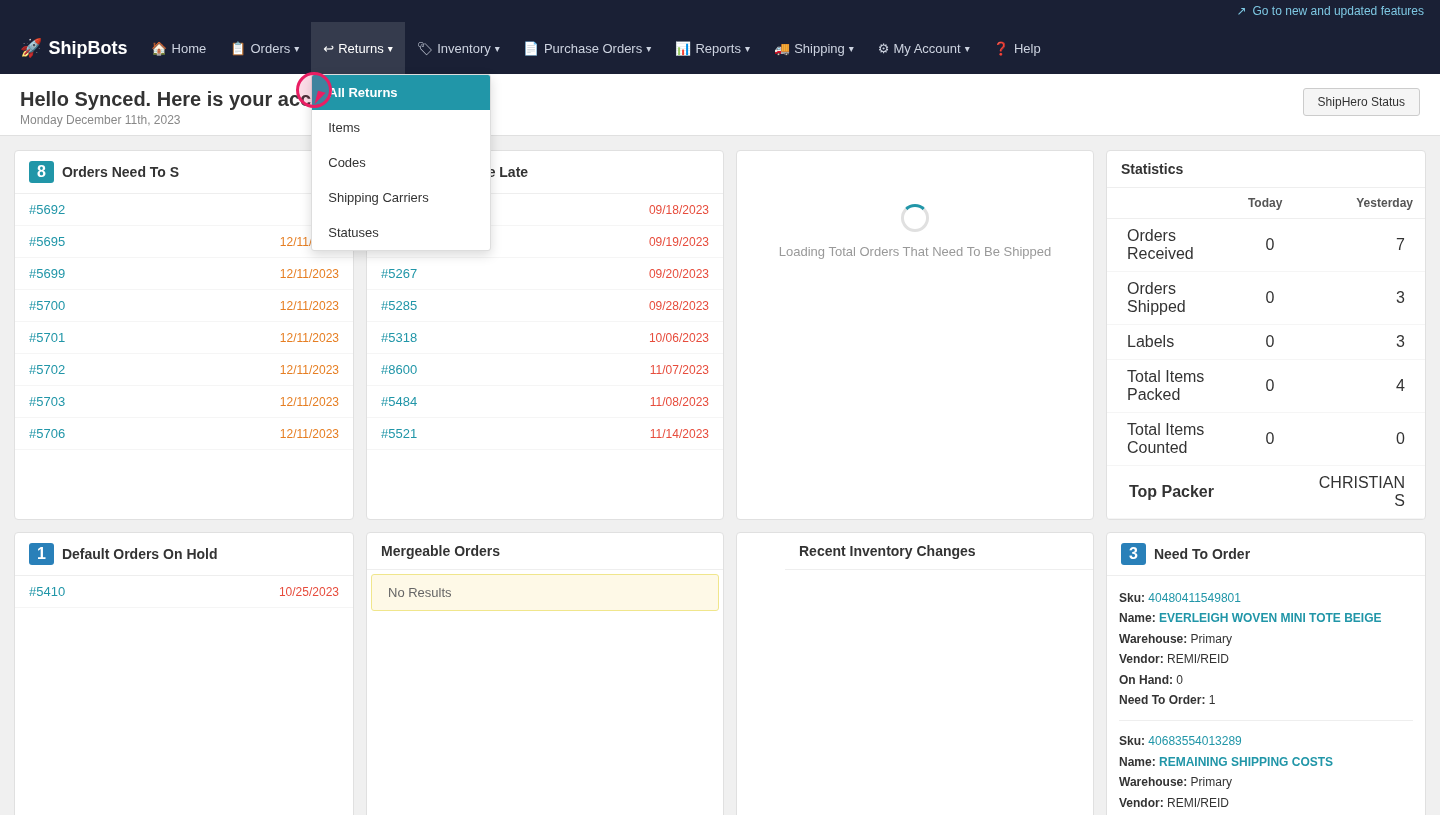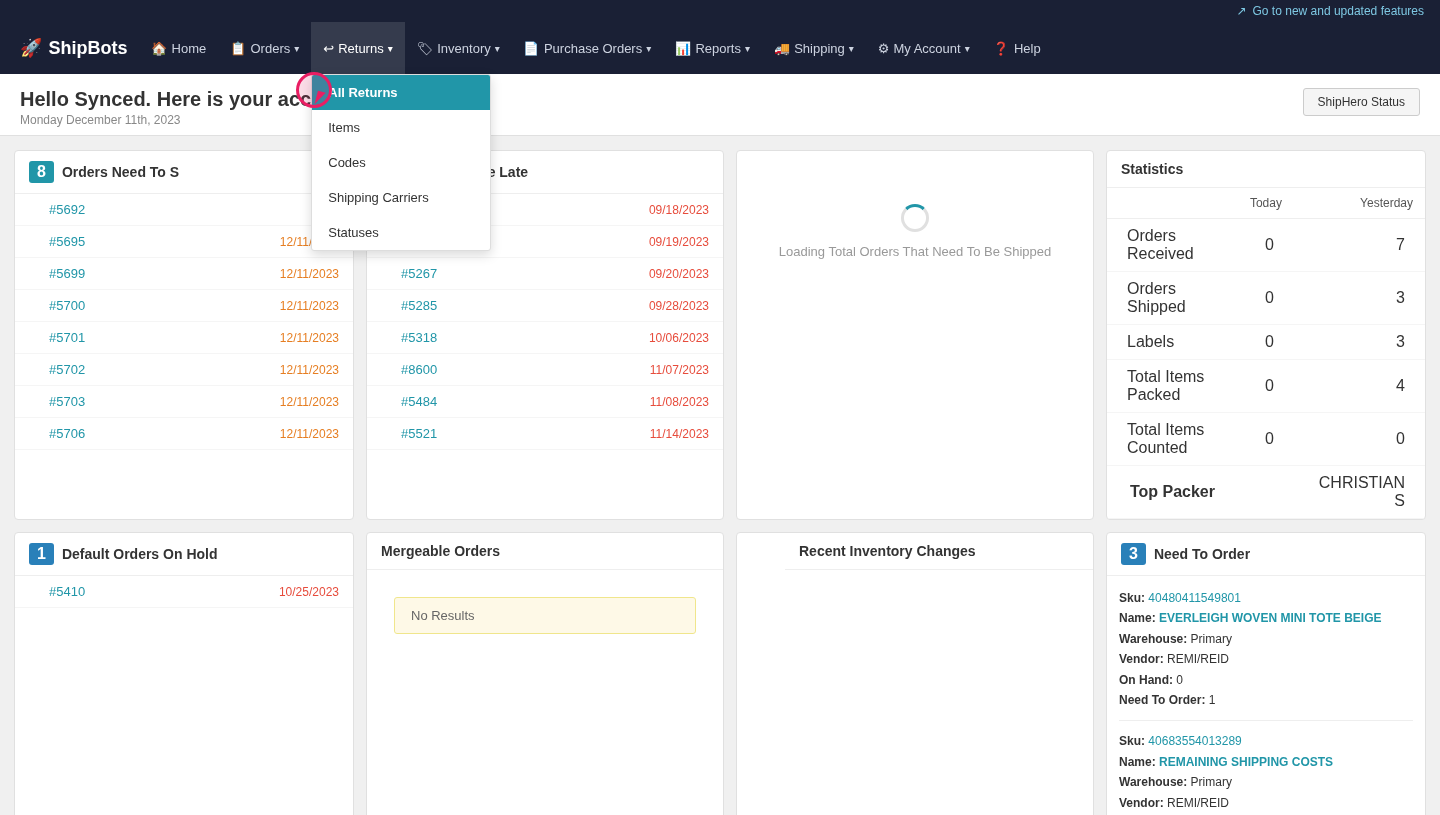--- a/index.html
+++ b/index.html
@@ -162,35 +162,35 @@
 
     .card-body { padding: 0; }
 
     .order-row {
       display: flex;
       justify-content: space-between;
       align-items: center;
       padding: 8px 14px;
       border-bottom: 1px solid #f5f5f5;
     }
-    .order-row a, .order-link { color: #2196a8; text-decoration: none; font-size: 13px; margin-left: 20px; }
+    .order-row a, .order-link { color: #2196a8; text-decoration: none; font-size: 13px; }
     .order-date { color: #e67e22; font-size: 12px; }
     .order-date.red { color: #e74c3c; }
 
     
     .stats-card {
       grid-column: 4;
       grid-row: 1;
     }
     .stats-table { width: 100%; border-collapse: collapse; }
     .stats-table th {
       padding: 8px 12px;
       text-align: left;
       font-size: 12px;
-      font-weight: 400;
+      font-weight: 700;
       color: #555;
       border-bottom: 1px solid #eee;
     }
     .stats-table th:not(:first-child) { text-align: right; }
     .stats-table td {
       padding: 8px 20px;
       font-size: 16px;
       color: #333;
       border-bottom: 1px solid #f5f5f5;
     }
@@ -215,21 +215,21 @@
       border-radius: 50%;
       animation: spin 0.8s linear infinite;
     }
     @keyframes spin { to { transform: rotate(360deg); } }
 
     
     .no-results {
       background: #fef9e7;
       border: 1px solid #f0e68c;
       padding: 10px 16px;
-      margin: 27px;
+      margin: 4px;
       border-radius: 3px;
       font-size: 13px;
       color: #666;
     }
 
     
     .need-order-card {
       grid-column: 4;
       grid-row: 2;
     }

